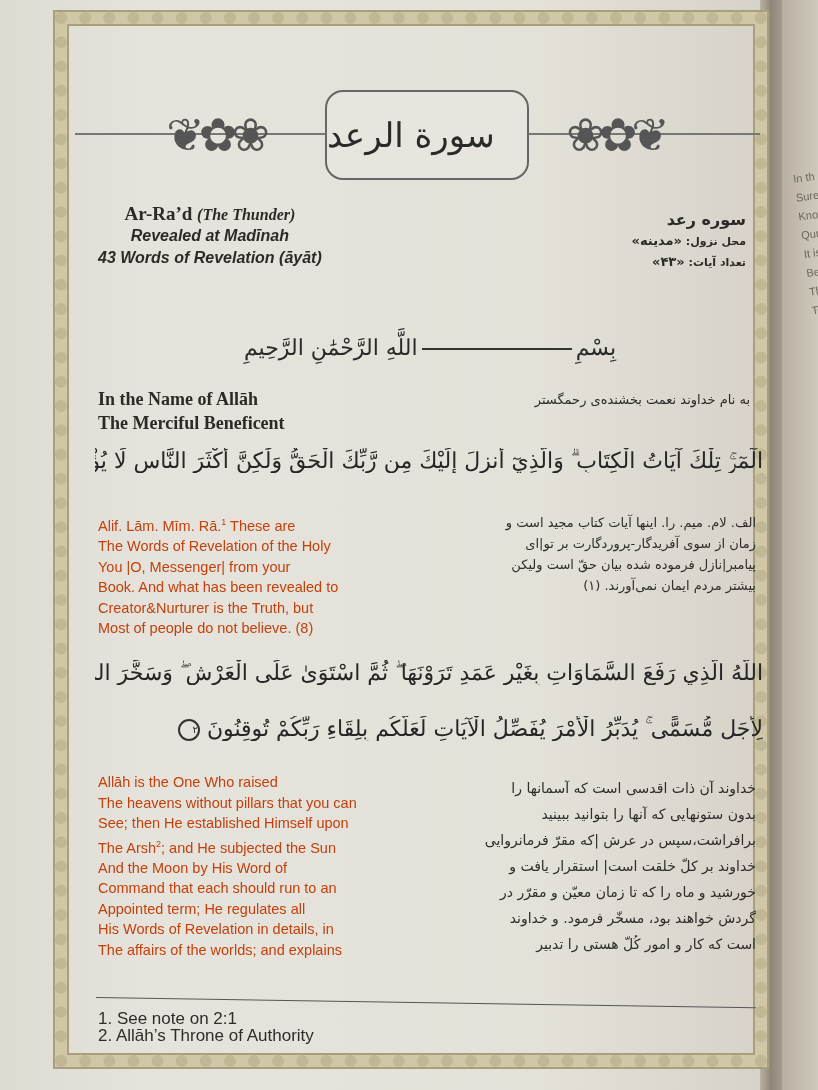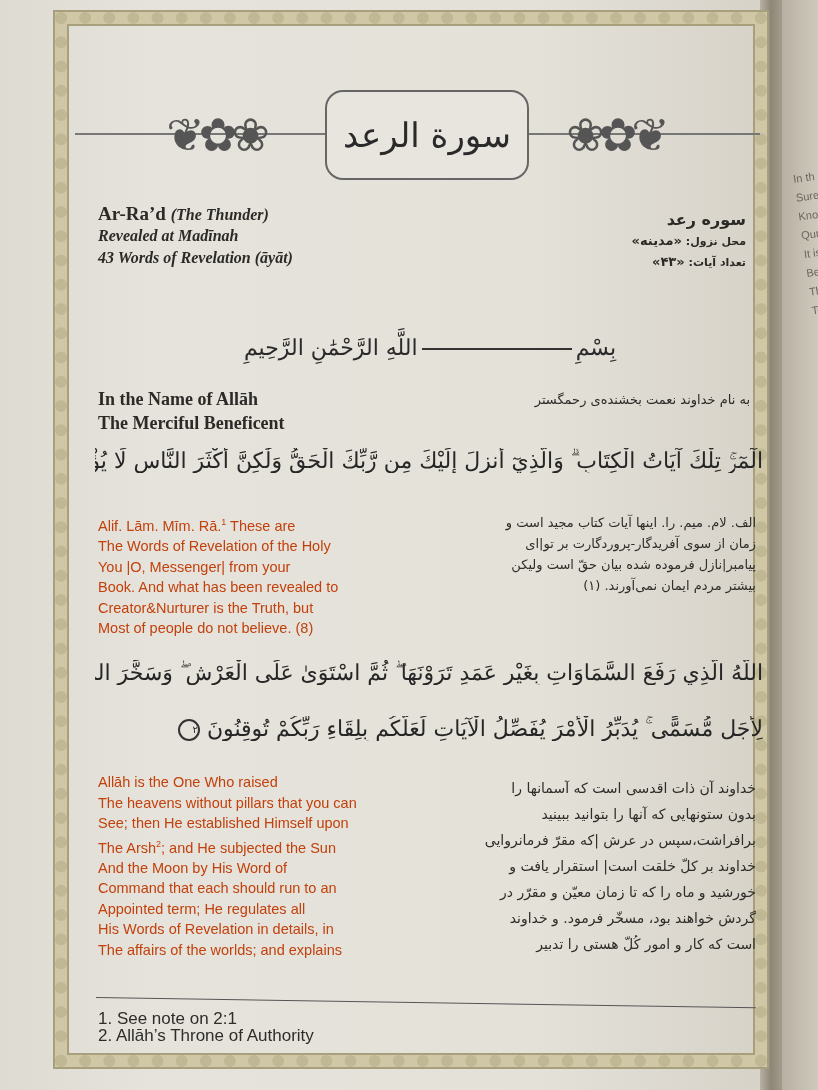--- a/index.html
+++ b/index.html
@@ -51,32 +51,32 @@
     position:absolute; top:43px; height:2px; background:#777;
   }
   .orn {
     position:absolute; top:10px; width:140px; height:70px;
     font-size:46px; line-height:70px; text-align:center; color:#555;
     letter-spacing:-6px;
   }
   .cartouche {
     position:absolute; left:250px; top:0; width:200px; height:86px;
     border:2px solid #666; border-radius:18px;
-    display:flex; align-items:center; justify-content:center;
+    display:flex; align-items:center; justify-content:flex-start;
     background:#e8e5de;
   }
   .cartouche .ar-title {
     font-family:"DejaVu Serif", serif; font-size:34px; color:#2a2a2a;
     direction:rtl;
   }
   
-  .info-en { position:absolute; left:98px; top:203px; }
+  .info-en { position:absolute; left:98px; top:203px;text-align:center; }
   .info-en .name { font-family:"Liberation Serif", serif; font-weight:bold; font-size:19px; color:#2b2a27; }
   .info-en .name i { font-size:16px; }
-  .info-en .line { font-family:Liberation Serif, serif; font-weight:bold; font-style:italic; font-size:16px; line-height:22px; }
+  .info-en .line { font-family:Liberation Sans, sans-serif; font-weight:bold; font-style:italic; font-size:16px; line-height:22px; }
   .info-fa { position:absolute; right:72px; top:210px; direction:rtl; text-align:right; font-family:"DejaVu Sans", sans-serif; color:#2b2a27; }
   .info-fa .surah { font-size:16px; font-weight:bold; margin-bottom:2px; }
   .info-fa .row { font-size:11px; font-weight:bold; line-height:20px; }
   .info-fa .row b { font-size:13px; }
   
   .basmala {
     position:absolute; left:230px; top:335px; width:400px; height:40px;
     direction:rtl; font-family:"DejaVu Serif", serif; font-size:22px;
     text-align:center; color:#2a2a2a; letter-spacing:1px;
   }

